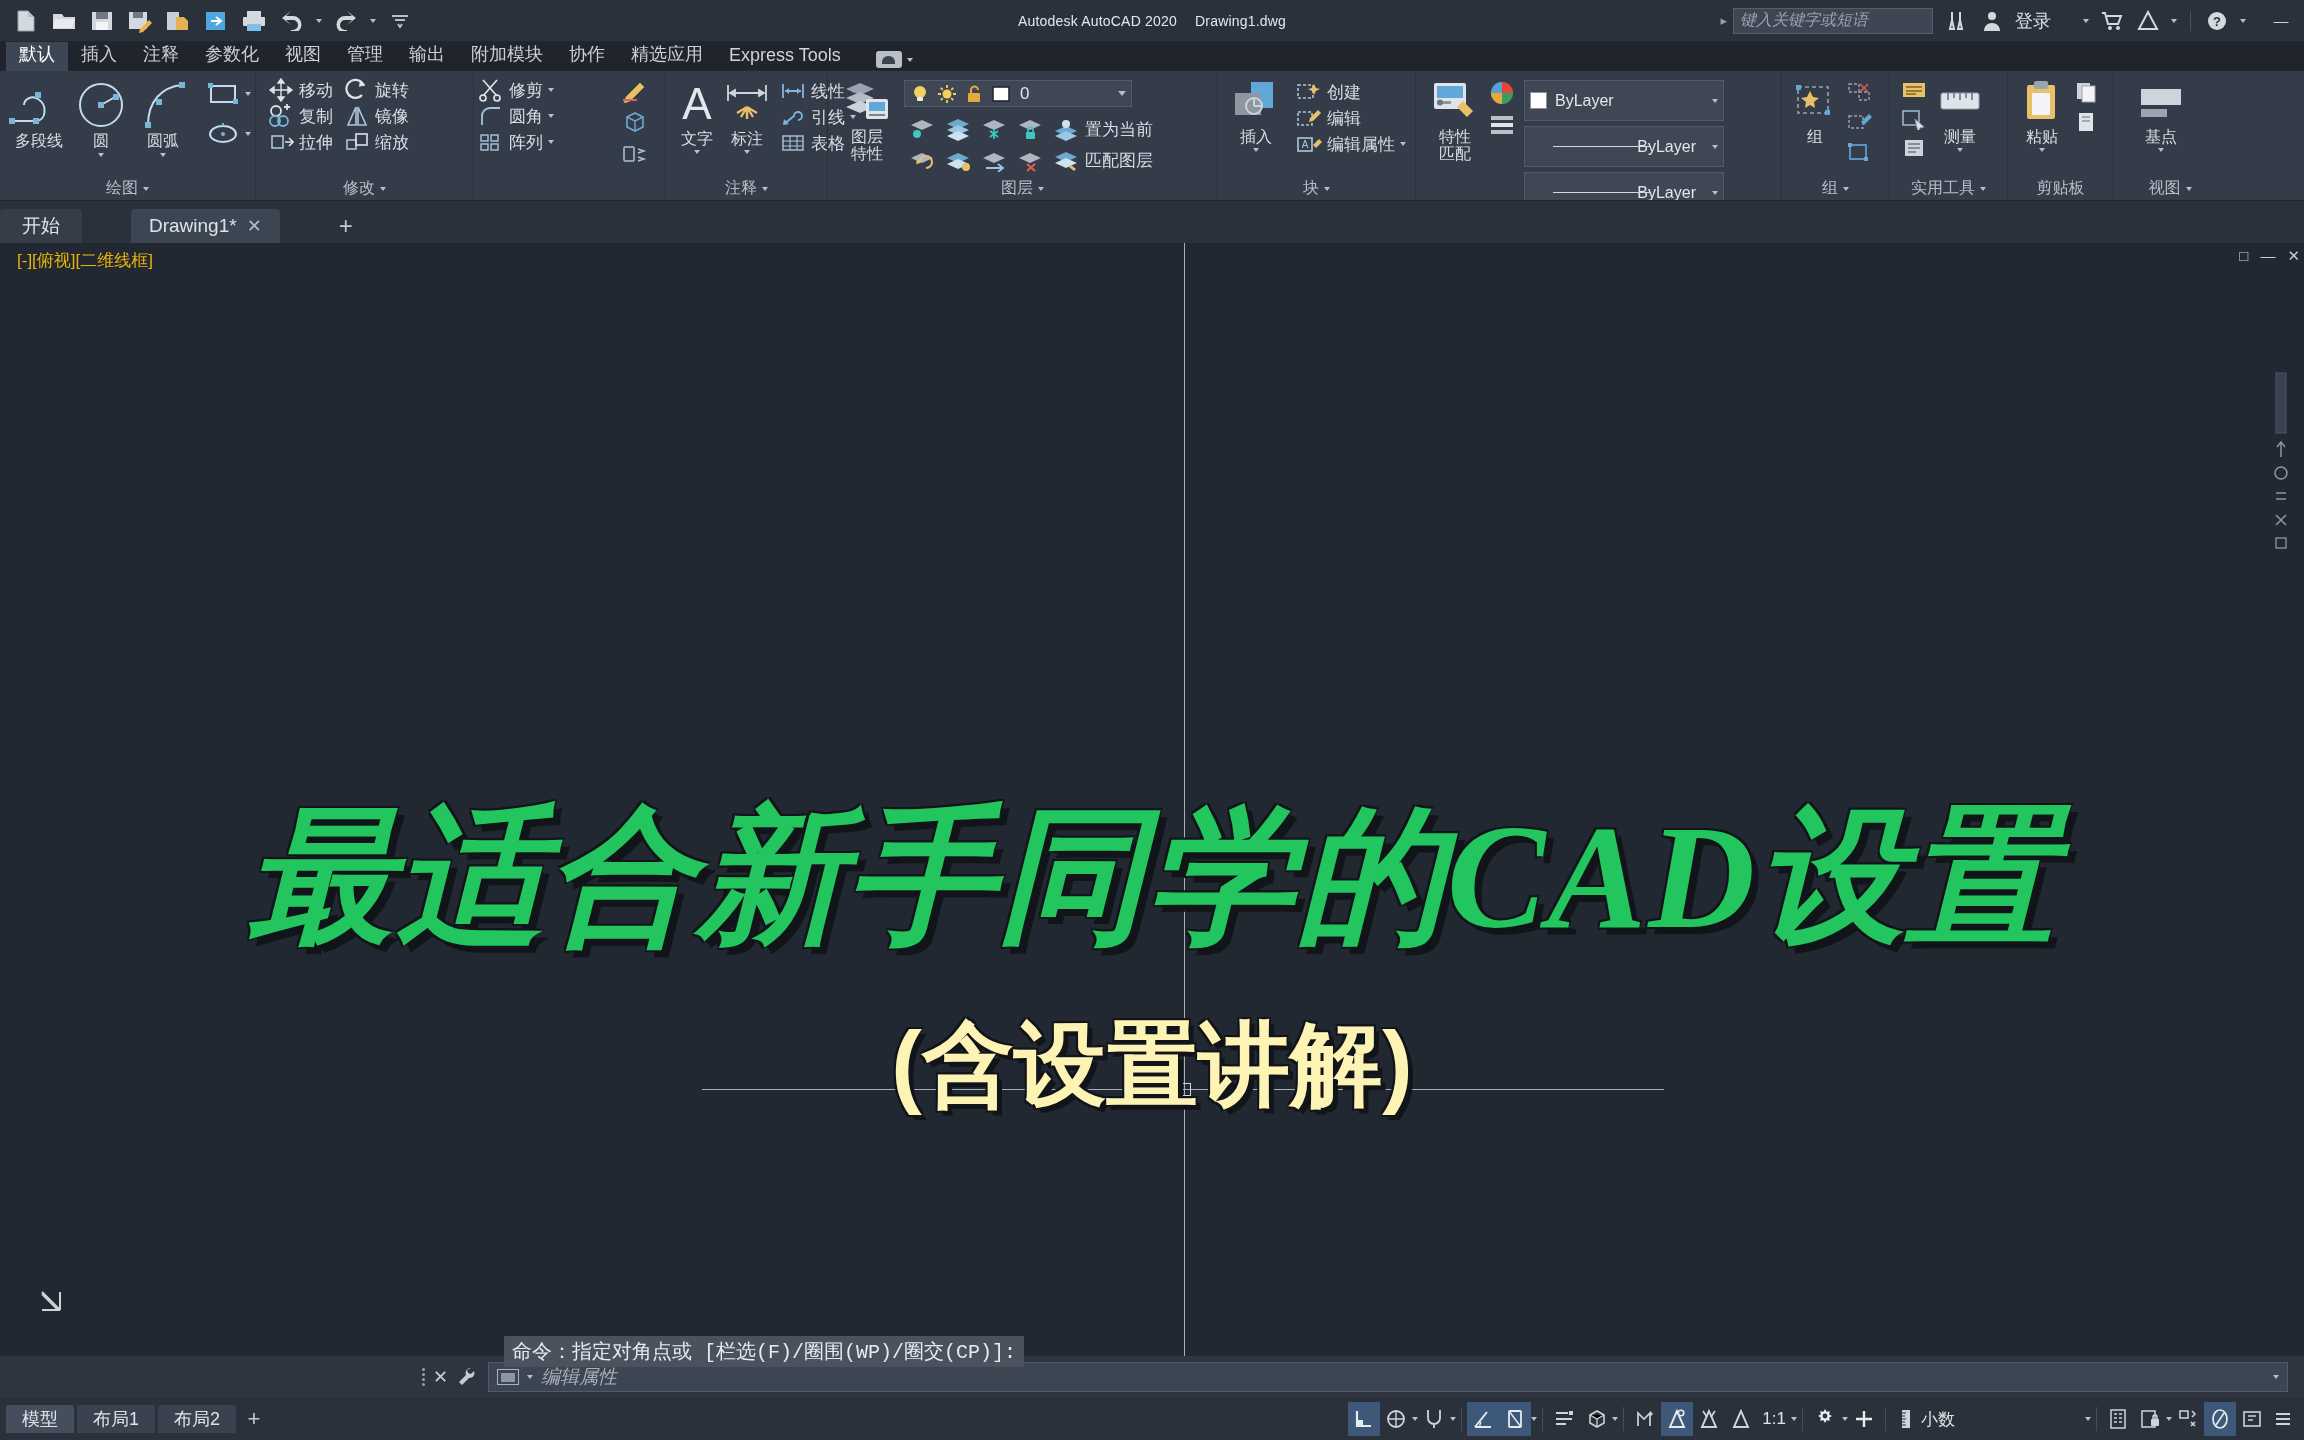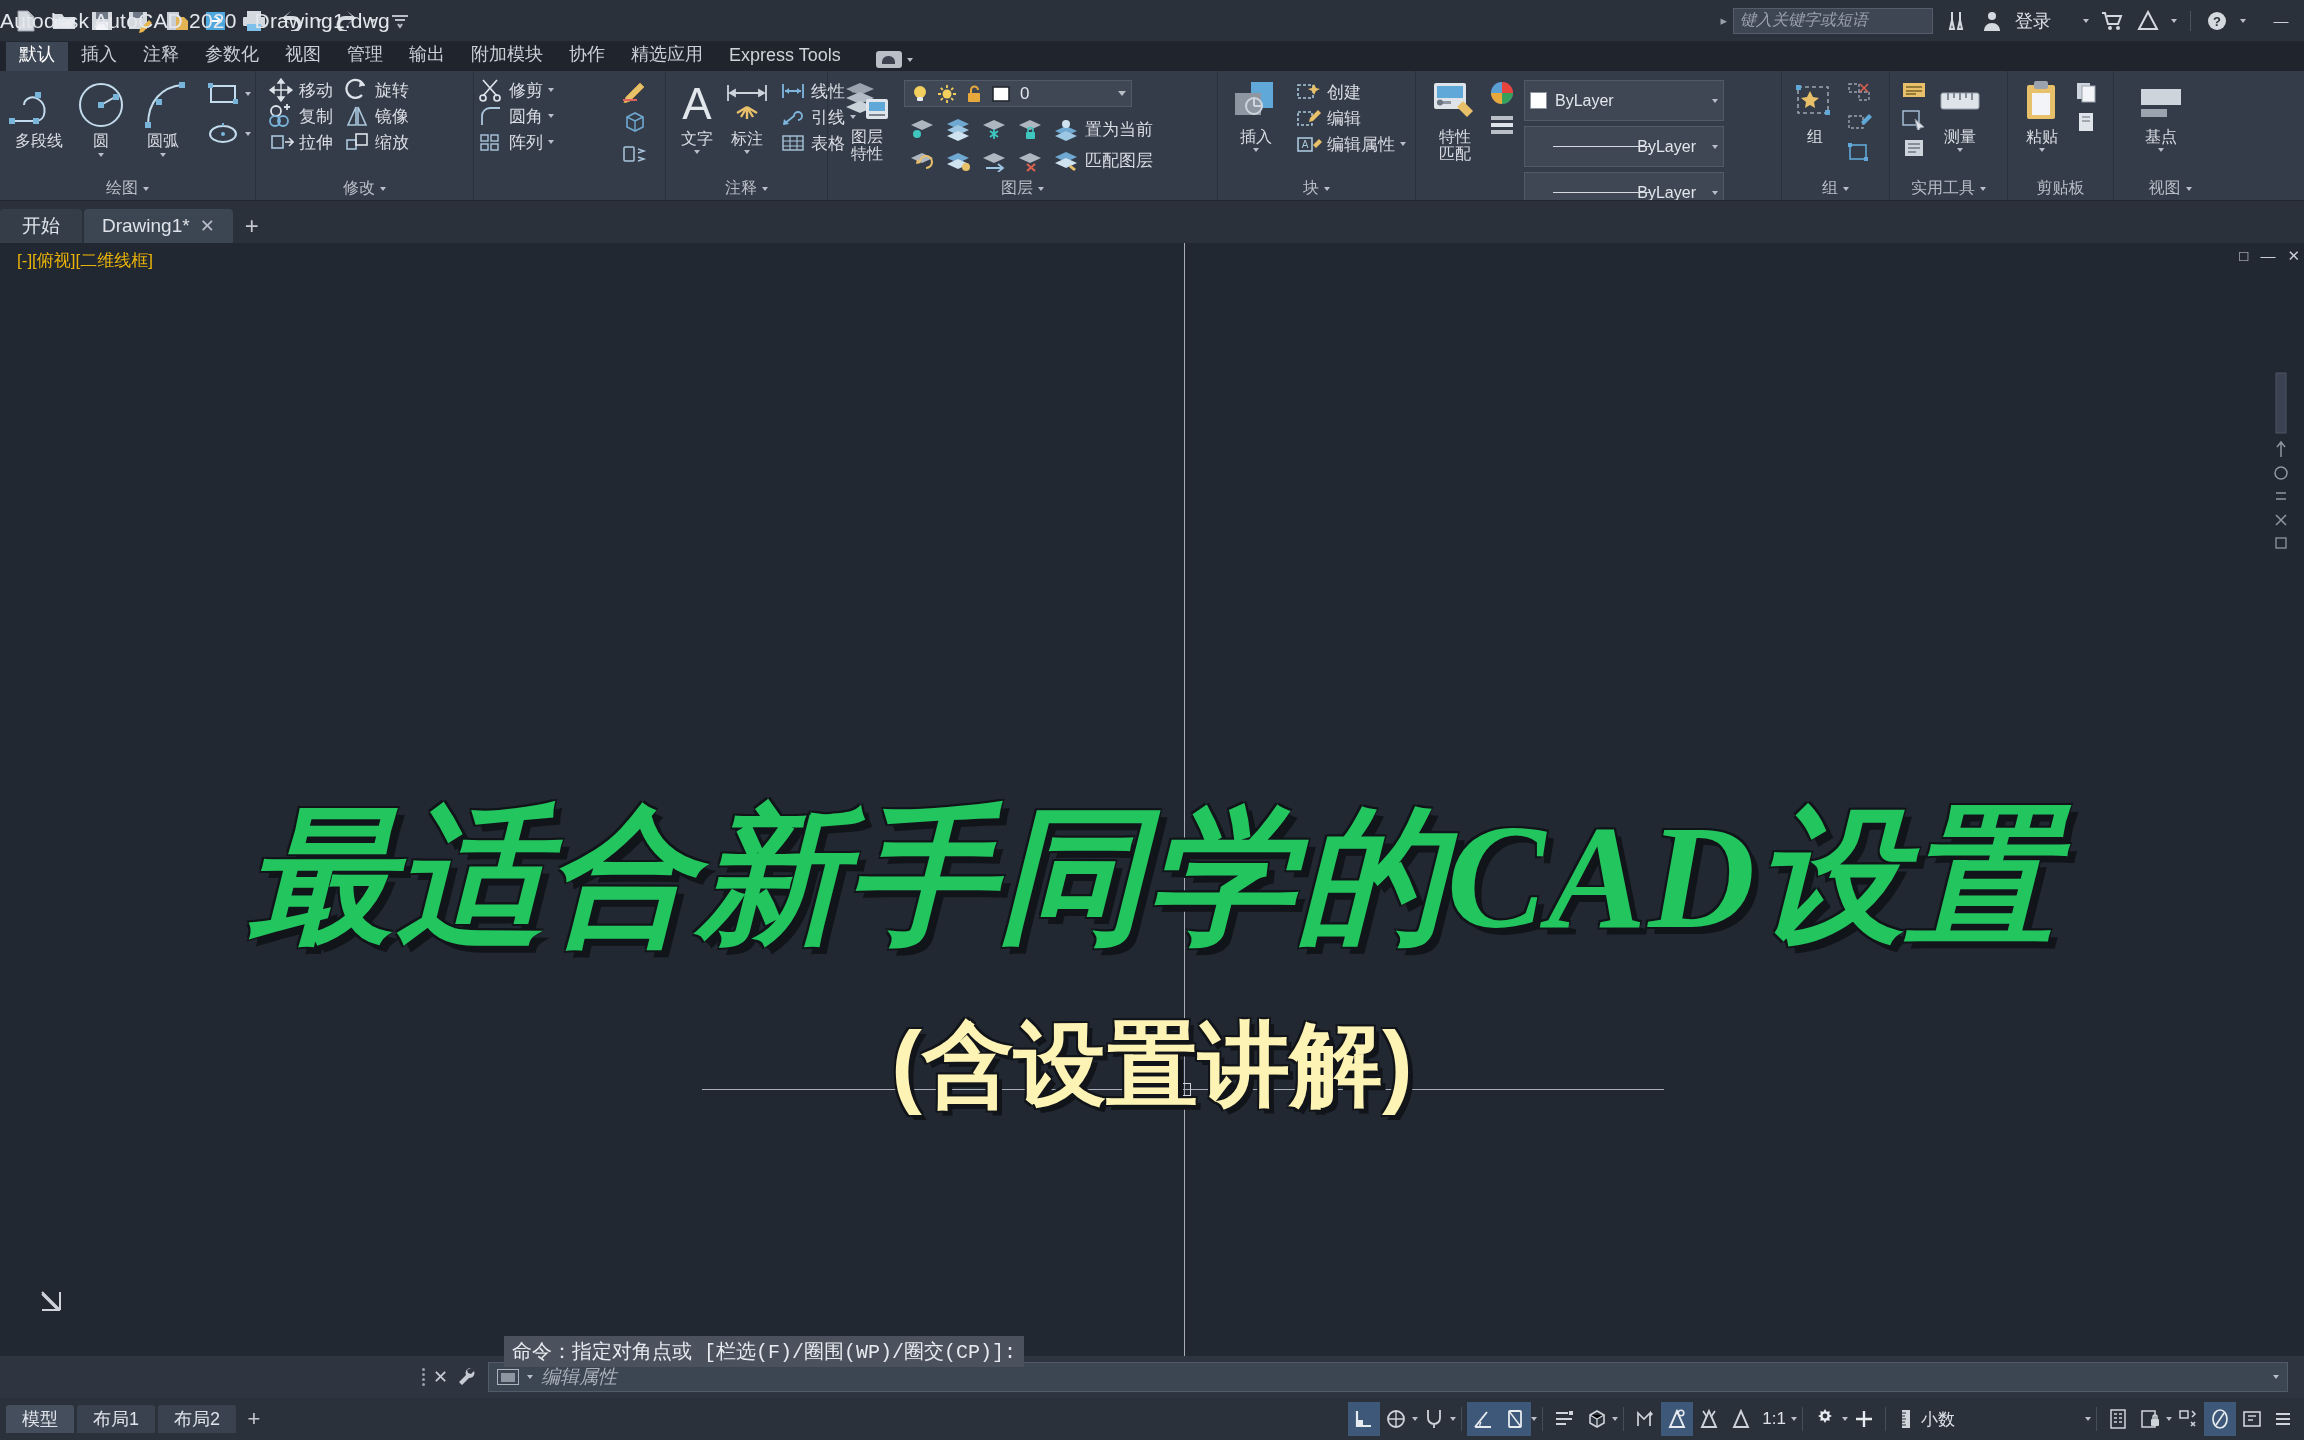--- a/index.html
+++ b/index.html
@@ -19,21 +19,21 @@
   .qat { display:flex; align-items:center; gap:2px; padding-left:8px; }
   .qat-btn {
     width:36px; height:34px; display:flex; align-items:center; justify-content:center;
     border-radius:2px;
   }
   .qat-sep { width:1px; height:20px; background:#4a5160; margin:0 3px; }
   .caret { width:0;height:0;border-left:4px solid transparent;border-right:4px solid transparent;
            border-top:5px solid #b9bec7; display:inline-block; }
   .caret.sm { border-left-width:3.5px;border-right-width:3.5px;border-top-width:4.5px; }
   .title-center {
-    position:absolute; left:0; right:0; text-align:left; font-size:21px;
+    position:absolute; left:0; right:0; text-align:center; font-size:14px;
     color:#e4e7ec; pointer-events:none; letter-spacing:.2px;
   }
   .title-center .dwg { margin-left:18px; }
   .title-right { margin-left:auto; display:flex; align-items:center; gap:10px; padding-right:6px; }
   .searchwrap { display:flex; align-items:center; gap:6px; }
   .search-arrow { color:#9aa0ab; font-size:13px; }
   .searchbox {
     width:200px; height:26px; background:#3e4654; border:1px solid #555d6c;
     color:#9ba1ac; font-style:italic; font-size:16px; padding:0 6px;
     display:flex; align-items:center;
@@ -92,21 +92,21 @@
   .prop-combo {
     height:41px; background:#3f4755; border:1px solid #515a69; display:flex; align-items:center;
     padding:0 5px; width:200px; font-size:16px; color:#e2e6eb; position:relative;
   }
   .prop-combo .swatch { width:17px;height:17px;background:#fff;border:1px solid #8d939d;margin-right:8px;}
   .prop-combo .bl { margin-left:auto; }
   .prop-combo .lineprev { position:absolute; left:28px; right:72px; height:1px; background:#d5d9df; }
 
   
   .filetabs {
-    height:42px; background:#2b313b; display:flex; align-items:flex-end; flex:0 0 42px;
+    height:42px; background:#2b313b; display:flex; align-items:flex-end; flex:0 0 42px;gap:47px;
   }
   .ftab {
     height:34px; display:flex; align-items:center; gap:10px; padding:0 18px;
     background:#3c4552; color:#dfe3e9; font-size:19px; border-radius:4px 4px 0 0;
     margin-right:2px;
   }
   .ftab.start { background:#353d49; padding:0 22px; }
   .ftab .x { font-size:18px; color:#b6bbc4; }
   .ftab-plus { width:34px;height:34px;display:flex;align-items:center;justify-content:center;
                color:#c3c8d0; font-size:24px; }

